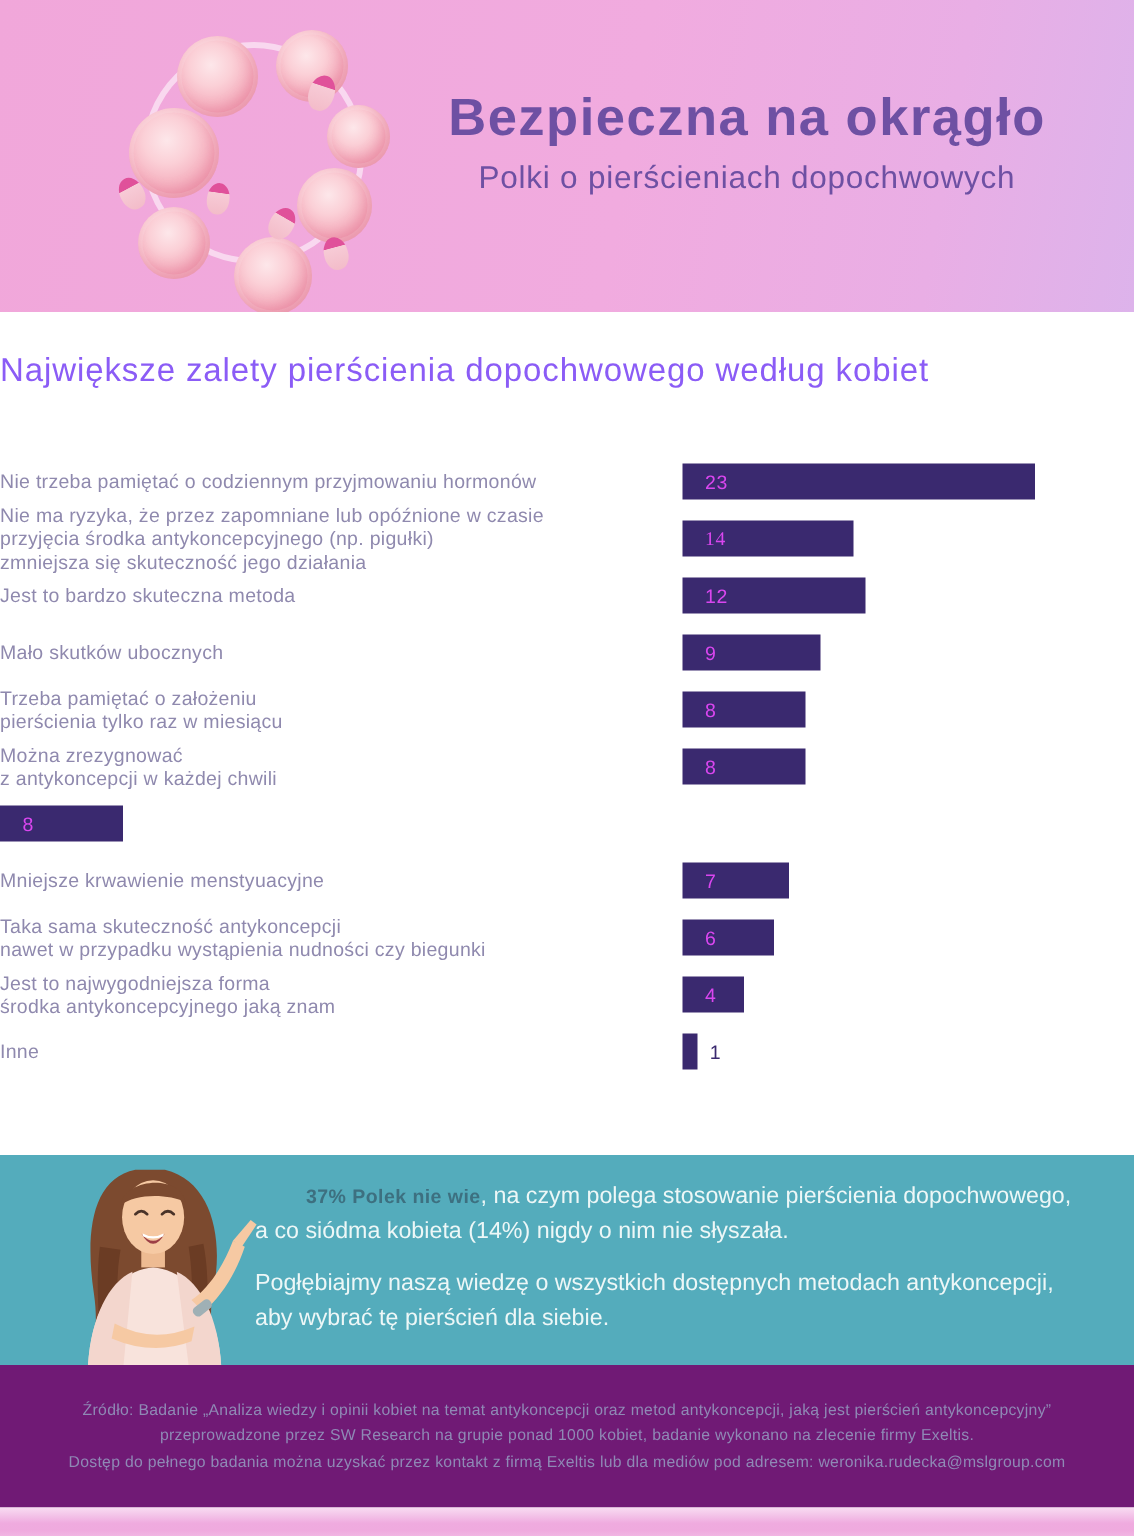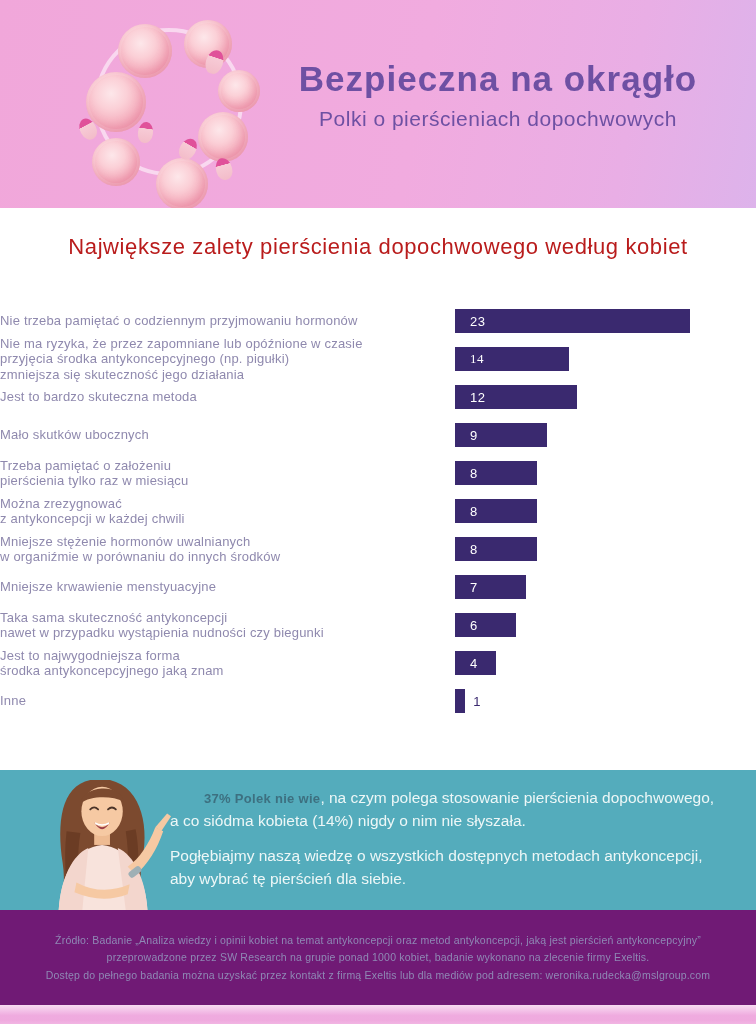--- a/index.html
+++ b/index.html
@@ -14,27 +14,27 @@
     background:radial-gradient(circle at 42% 36%, #fde7ea 0%, #fbd0d7 30%, #f5b0bf 58%, #ef97ac 82%, #e989a2 100%);
     box-shadow: inset 0 0 0 3px rgba(255,255,255,.12), inset -4px -5px 8px rgba(220,110,140,.35); }
   .bud { position:absolute; border-radius:50% 50% 46% 46%;
     background:linear-gradient(180deg,#e0519a 0%, #e0519a 30%, #f7cbd6 32%, #f3bcc9 100%); }
   .header-text { flex:1; display:flex; flex-direction:column; justify-content:center; align-items:center; padding-right:40px; margin-top:-18px; }
   .header-title { color:#6e50a3; font-size:35px; font-weight:700; letter-spacing:1px; }
   .header-subtitle { color:#6e50a3; font-size:21px; font-weight:400; letter-spacing:.5px; margin-top:8px; }
 
   
   .chart-section { height:562px; padding-top:26px; background:#ffffff; }
-  .chart-title { text-align:center; color:#b91c1c; font-size:22px; font-weight:400; letter-spacing:.6px; }
+  .chart-title { color:#8b5cf6; font-size:22px; font-weight:400; letter-spacing:.6px; }
   .chart-rows { margin-top:42px; }
   .chart-row { display:flex; align-items:center; height:38px; }
   .bar-label { width:455px; padding-right:20px; text-align:left; color:#8f89ae; font-size:13px; line-height:1.16; white-space:pre-line; letter-spacing:.2px; }
   .bar-area { flex:1; display:flex; align-items:center; }
   .bar { height:24px; background:#3a296f; display:flex; align-items:center; }
-  .bar-value { color:#ffffff; font-size:13px; padding-left:15px; letter-spacing:.5px; }
+  .bar-value { color:#d946ef; font-size:13px; padding-left:15px; letter-spacing:.5px; }
   .bar-value.outside { color:#3a296f; padding-left:0; margin-left:8px; }
 
   
   .highlight-band { height:140px; background:#54acbc; position:relative; overflow:hidden; }
   .woman { position:absolute; left:32px; bottom:0; width:150px; height:138px; }
   .band-text { margin-left:170px; padding-top:16px; padding-right:34px; }
   .band-intro { font-size:15.5px; line-height:1.5; color:#edf7f7; }
   .band-intro b { color:#3d7080; font-size:13px; font-weight:700; letter-spacing:.3px;margin-left:34px; }
   .band-cta { margin-top:11px; font-size:15.5px; line-height:1.5; color:#edf7f7; }
 
@@ -118,22 +118,20 @@
       <div class="chart-row">
         <div class="bar-label">Można zrezygnować
 z antykoncepcji w każdej chwili</div>
         <div class="bar-area">
           <div class="bar" style="width: 81.6px;">
             <span class="bar-value">8</span>
           </div>
         </div>
       </div>
       <div class="chart-row">
-        <div class="bar-label">Mniejsze stężenie hormonów uwalnianych
-w organiźmie w porównaniu do innych środków</div>
         <div class="bar-area">
           <div class="bar" style="width: 81.6px;">
             <span class="bar-value">8</span>
           </div>
         </div>
       </div>
       <div class="chart-row">
         <div class="bar-label">Mniejsze krwawienie menstyuacyjne</div>
         <div class="bar-area">
           <div class="bar" style="width: 71.4px;">

